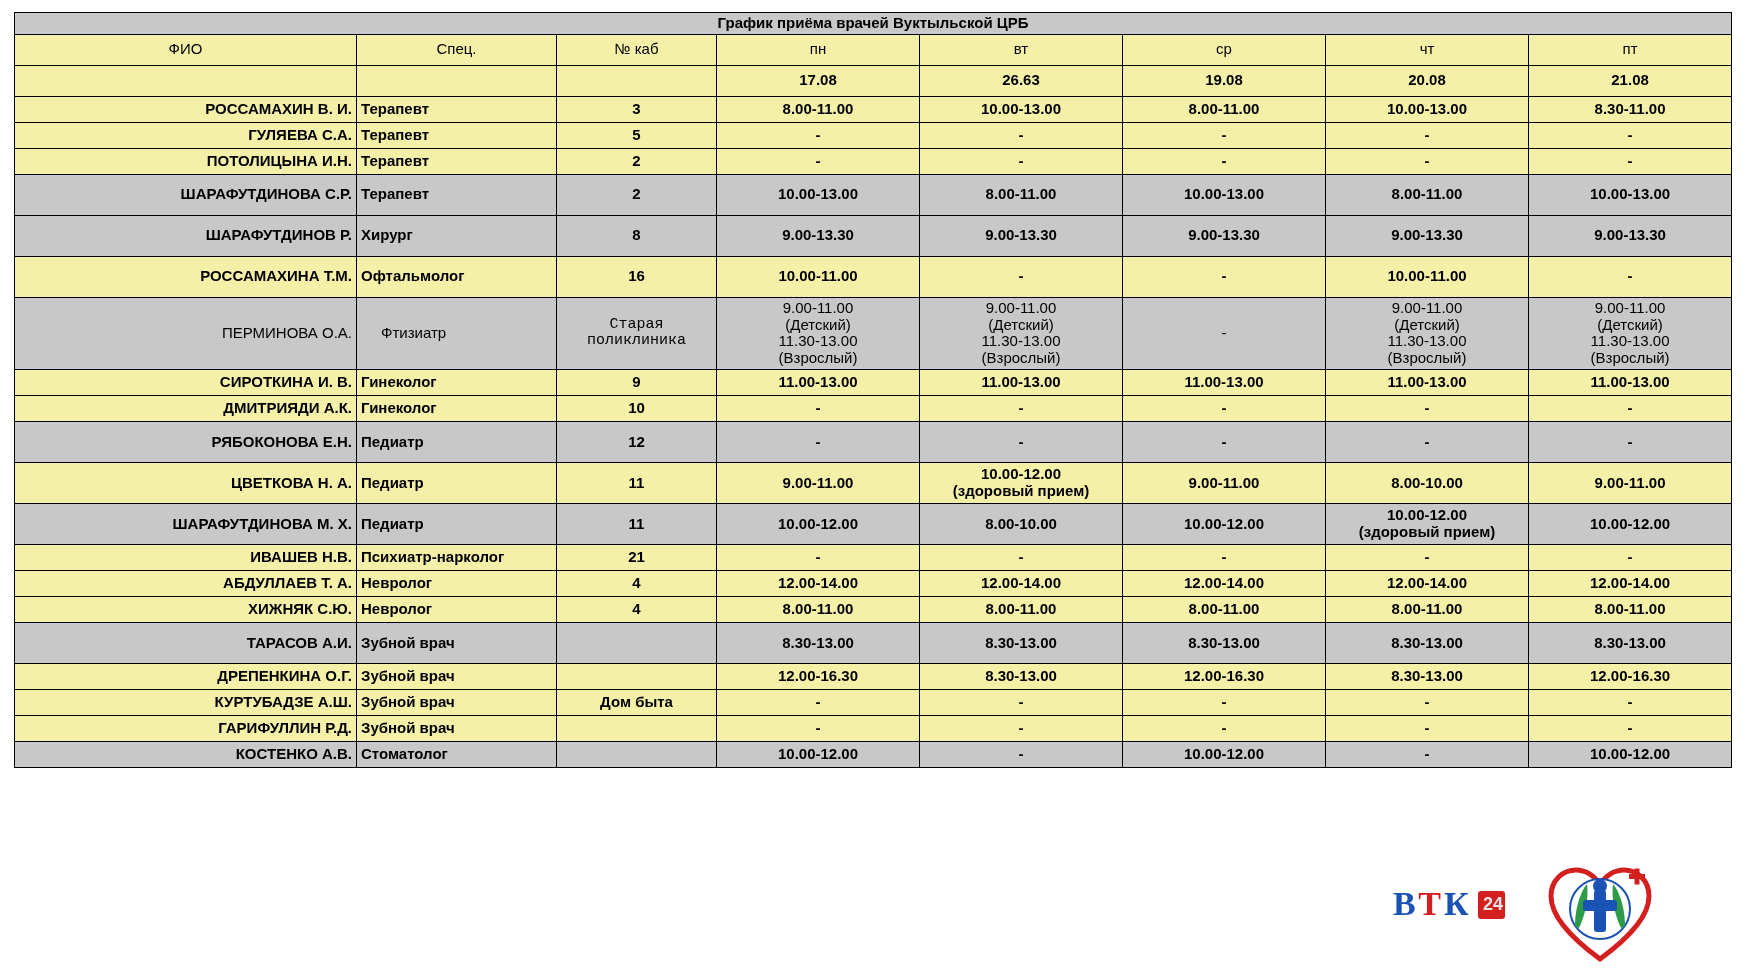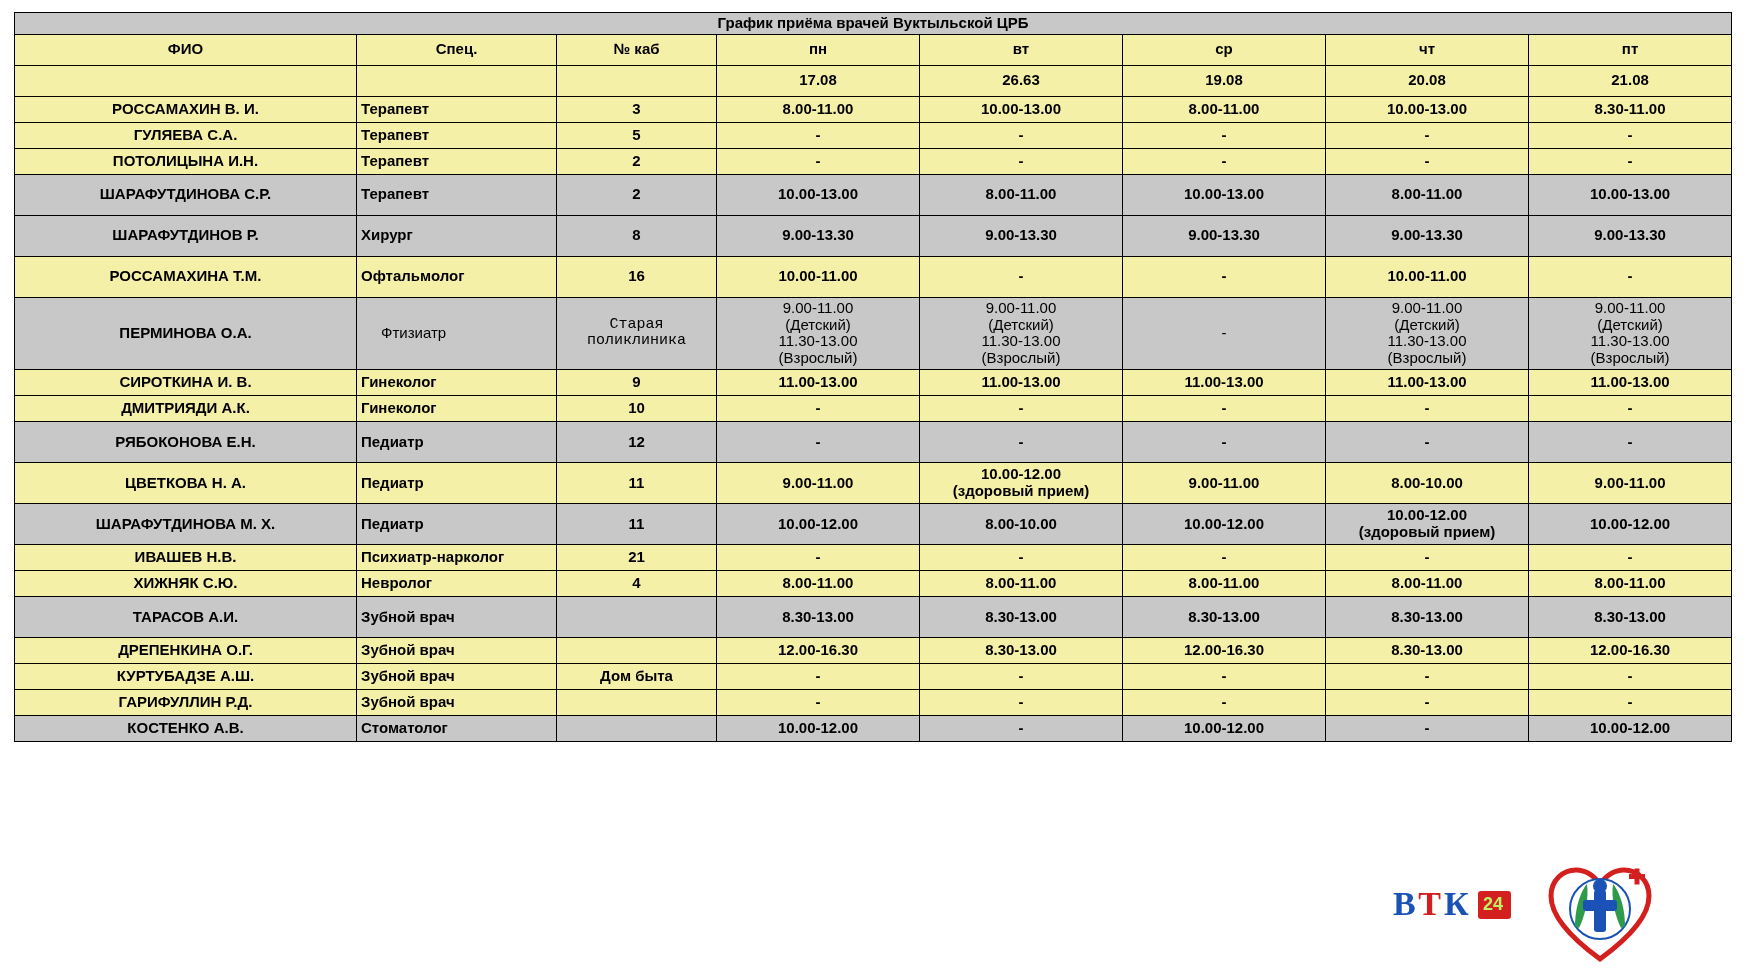--- a/index.html
+++ b/index.html
@@ -44,34 +44,34 @@
   .title-cell {
     background: #c8c8c8;
     text-align: center;
     font-weight: bold;
     font-size: 18px;
     padding: 6px 0 7px 0;
   }
   .hdr {
     background: #f5f0a8;
     text-align: center;
-    font-weight: bold;
+    font-weight: normal;
     height: 26px;
   }
   .hdr-date {
     background: #f5f0a8;
     text-align: center;
     font-weight: bold;
     height: 24px;
   }
   .row-yellow td { background: #f5f0a8; }
   .row-grey td { background: #c8c8c8; }
 
-  td.fio { text-align: center; font-weight: bold; padding-left: 6px; }
-  td.fio.thin { font-weight: bold; }
+  td.fio { text-align: right; font-weight: bold; padding-left: 6px; }
+  td.fio.thin { font-weight: normal; }
   td.spec { text-align: left; font-weight: bold; padding-left: 6px; }
   td.spec.thin { font-weight: normal; padding-left: 24px; }
   td.cab { text-align: center; font-weight: bold; }
   td.cab.thin { font-weight: normal; font-family: Liberation Mono, monospace; }
   td.slot { text-align: center; font-weight: bold; }
   td.slot.thin { font-weight: normal; }
 
   .r-tall-1 td { height: 36px; }
   .r-normal td { height: 21px; }
   .r-big td { height: 42px; }
@@ -102,24 +102,24 @@
     letter-spacing: 3px;
   }
   .vtk-letters .l1 { color: #1a52b5; }
   .vtk-letters .l2 { color: #d41f1f; }
   .vtk-letters .l3 { color: #1a52b5; }
   .vtk-24 {
     position: absolute;
     left: 85px;
     top: 8px;
     background: #d41f1f;
-    color: #bef264;
+    color: #e5e5e5;
     font-weight: bold;
     font-size: 18px;
-    padding: 3px 8px 4px 5px;
+    padding: 3px 2px 4px 5px;
     border-radius: 3px;
   }
   .logo-heart {
     position: absolute;
     left: 1545px;
     top: 4px;
     width: 110px;
     height: 100px;
   }
 </style>
@@ -302,20 +302,30 @@
           <td class="fio">ИВАШЕВ Н.В.</td>
           <td class="spec">Психиатр-нарколог</td>
           <td class="cab multiline">21</td>
           <td class="slot multiline">-</td>
           <td class="slot multiline">-</td>
           <td class="slot multiline">-</td>
           <td class="slot multiline">-</td>
           <td class="slot multiline">-</td>
         </tr>
         <tr class="row-yellow r-normal">
+          <td class="fio">АБДУЛЛАЕВ Т. А.</td>
+          <td class="spec">Невролог</td>
+          <td class="cab multiline">4</td>
+          <td class="slot multiline">12.00-14.00</td>
+          <td class="slot multiline">12.00-14.00</td>
+          <td class="slot multiline">12.00-14.00</td>
+          <td class="slot multiline">12.00-14.00</td>
+          <td class="slot multiline">12.00-14.00</td>
+        </tr>
+        <tr class="row-yellow r-normal">
           <td class="fio">ХИЖНЯК С.Ю.</td>
           <td class="spec">Невролог</td>
           <td class="cab multiline">4</td>
           <td class="slot multiline">8.00-11.00</td>
           <td class="slot multiline">8.00-11.00</td>
           <td class="slot multiline">8.00-11.00</td>
           <td class="slot multiline">8.00-11.00</td>
           <td class="slot multiline">8.00-11.00</td>
         </tr>
         <tr class="row-grey r-tall-1">

